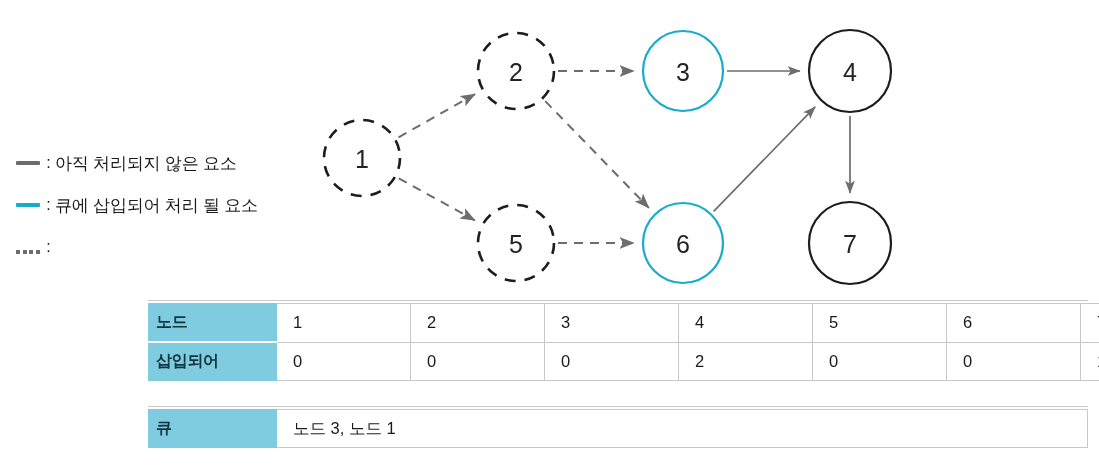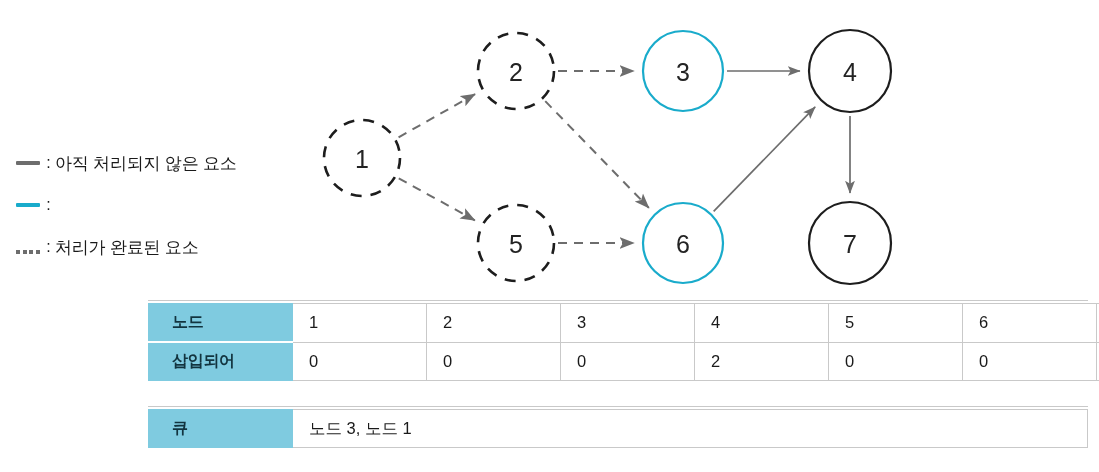--- a/index.html
+++ b/index.html
@@ -112,21 +112,21 @@
     vertical-align: middle;
     background: #ffffff;
   }
   .grid td.hdr {
     background: #7FCBE0;
     border-color: #7FCBE0;
     font-weight: bold;
     font-size: 16px;
     color: #12343f;
     width: 120px;
-    padding-left: 23px;
+    padding-left: 7px;
     letter-spacing: -0.3px;
   }
   .grid td.hdr-sep { border-bottom: 2px solid #ffffff; }
   #degree-table td.cell { width: 117px; }
   .grid-top-rule {
     position: absolute;
     left: 148px;
     width: 940px;
     height: 1px;
     background: #c9c9c9;
@@ -143,33 +143,33 @@
     </span>
     <span class="legend-colon">:</span>
     <span class="legend-text">아직 처리되지 않은 요소</span>
   </div>
 
   <div class="legend-row">
     <span class="legend-marker">
       <span class="bar cyan"></span>
     </span>
     <span class="legend-colon">:</span>
+    <span class="legend-text">큐에 삽입되어 처리 될 요소</span>
   </div>
 
   <div class="legend-row">
     <span class="legend-marker">
       <span class="dots">
           <i></i>
           <i></i>
           <i></i>
           <i></i>
         </span>
     </span>
     <span class="legend-colon">:</span>
-    <span class="legend-text">처리가 완료된 요소</span>
   </div>
 
 </div>
 
 <div id="graph">
   <svg width="640" height="300" viewBox="0 0 640 300" xmlns="http://www.w3.org/2000/svg">
     <defs>
       <marker id="arrow-gray" markerWidth="9" markerHeight="9" refX="7.2" refY="3.2" orient="auto" markerUnits="strokeWidth">
         <path d="M0,0.3 L7.6,3.2 L0,6.1 L1.7,3.2 Z" fill="#6d6d6d"></path>
       </marker>

